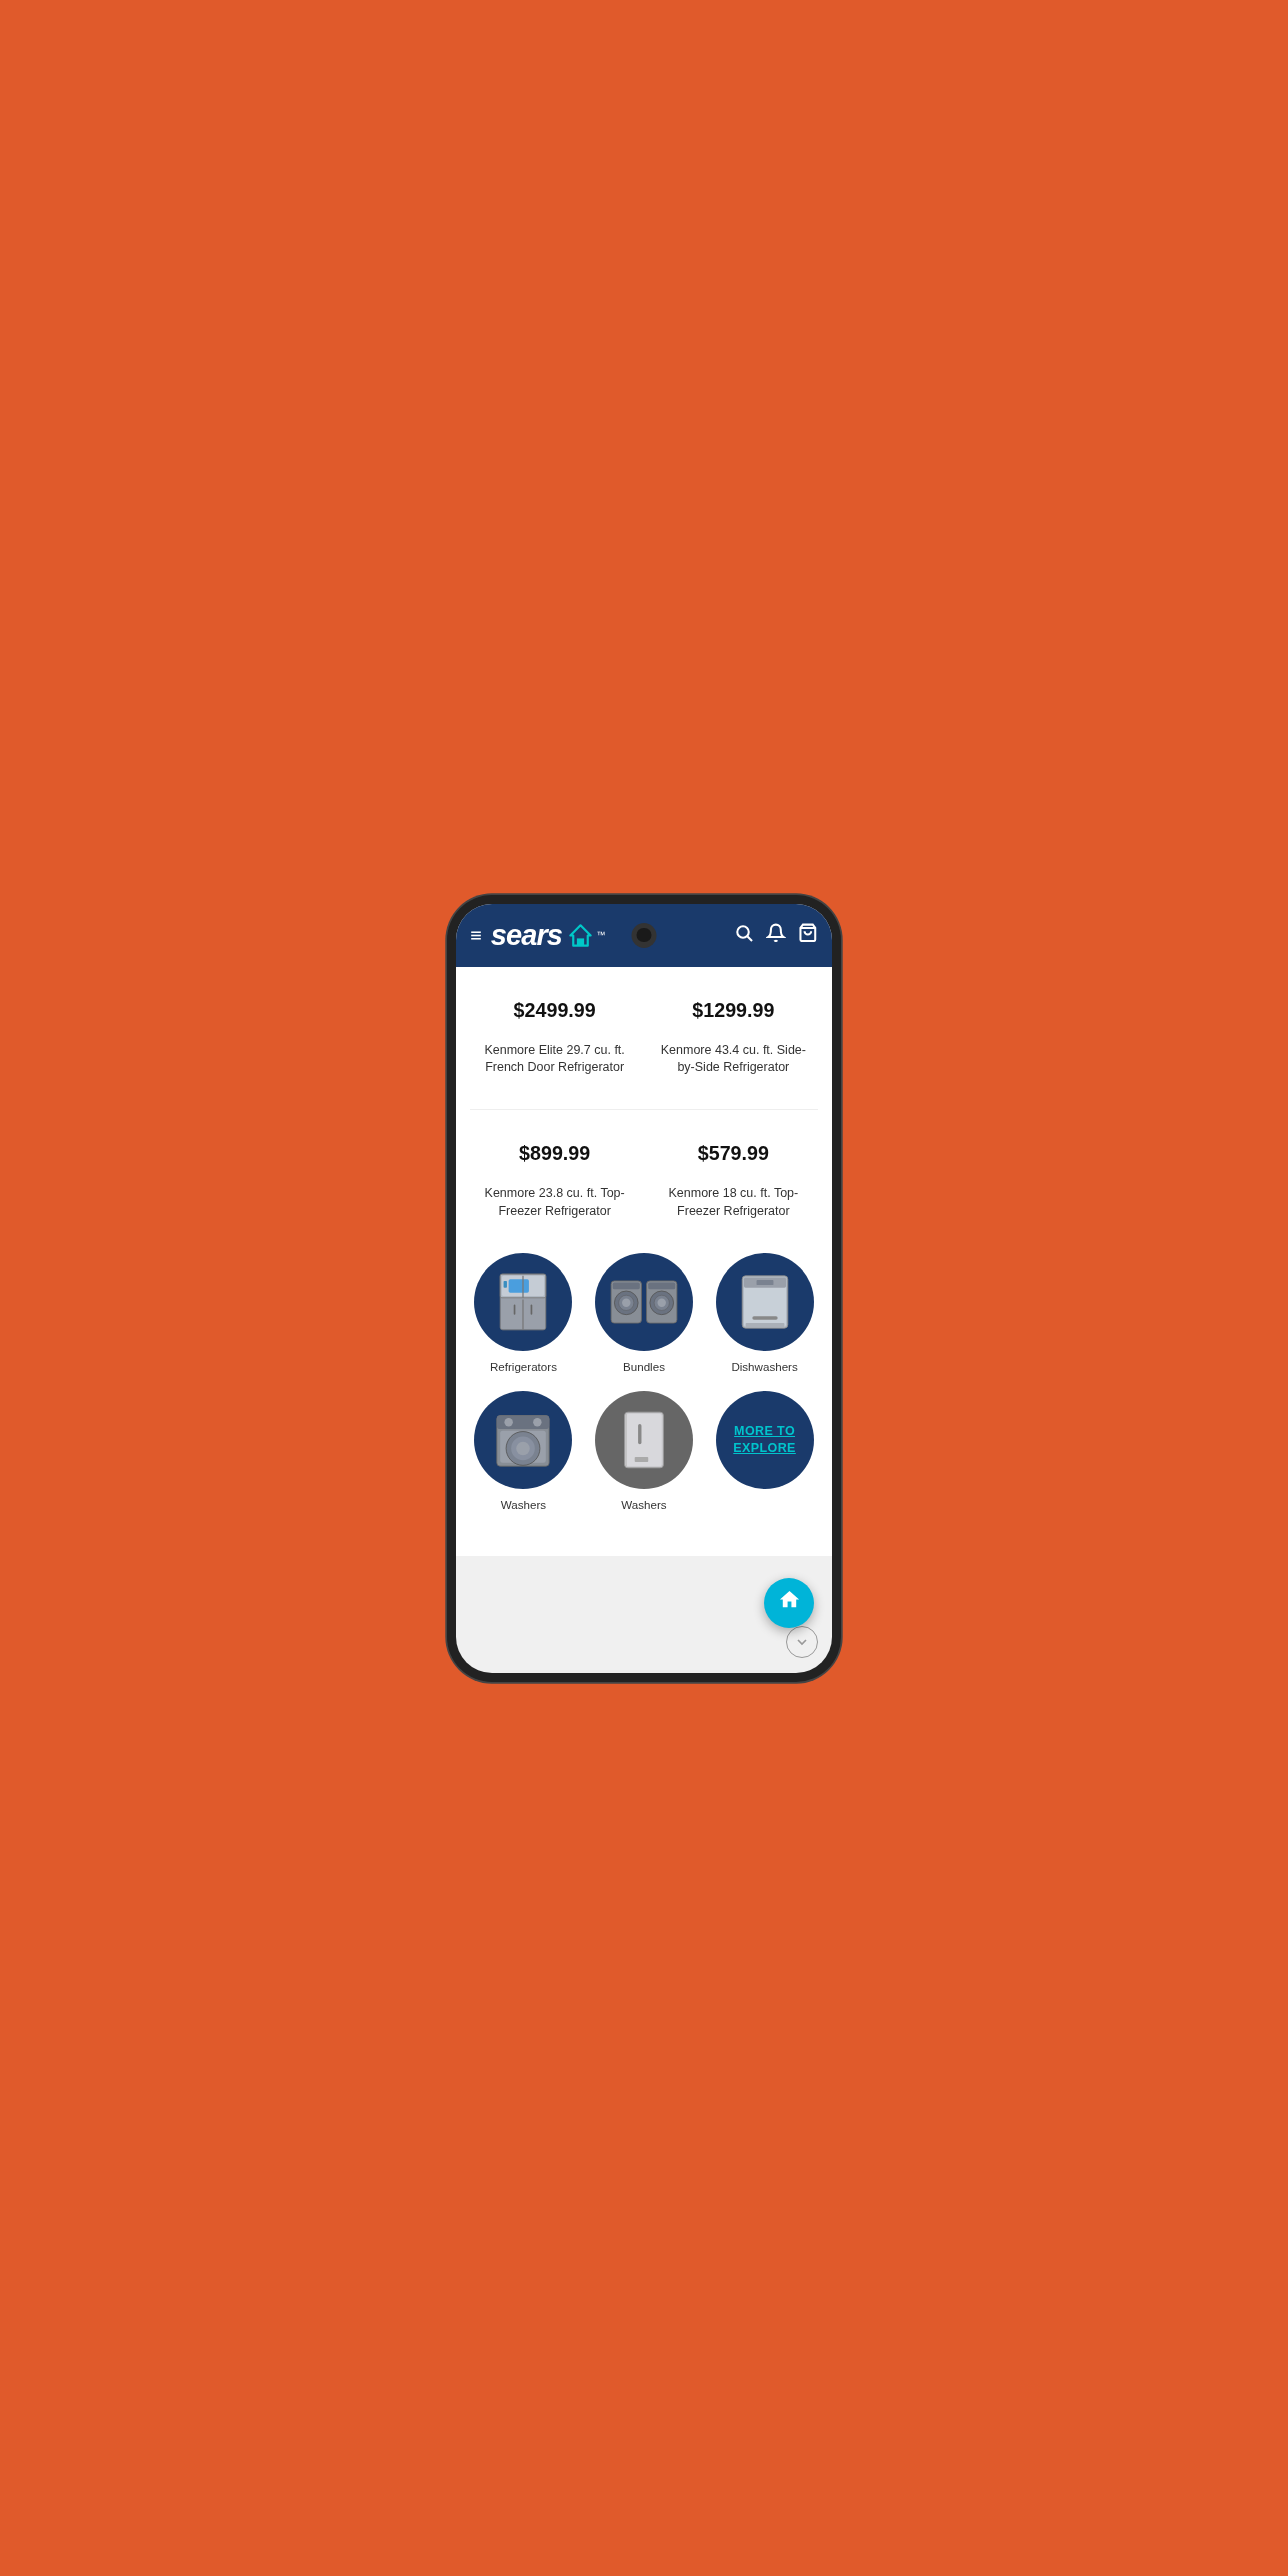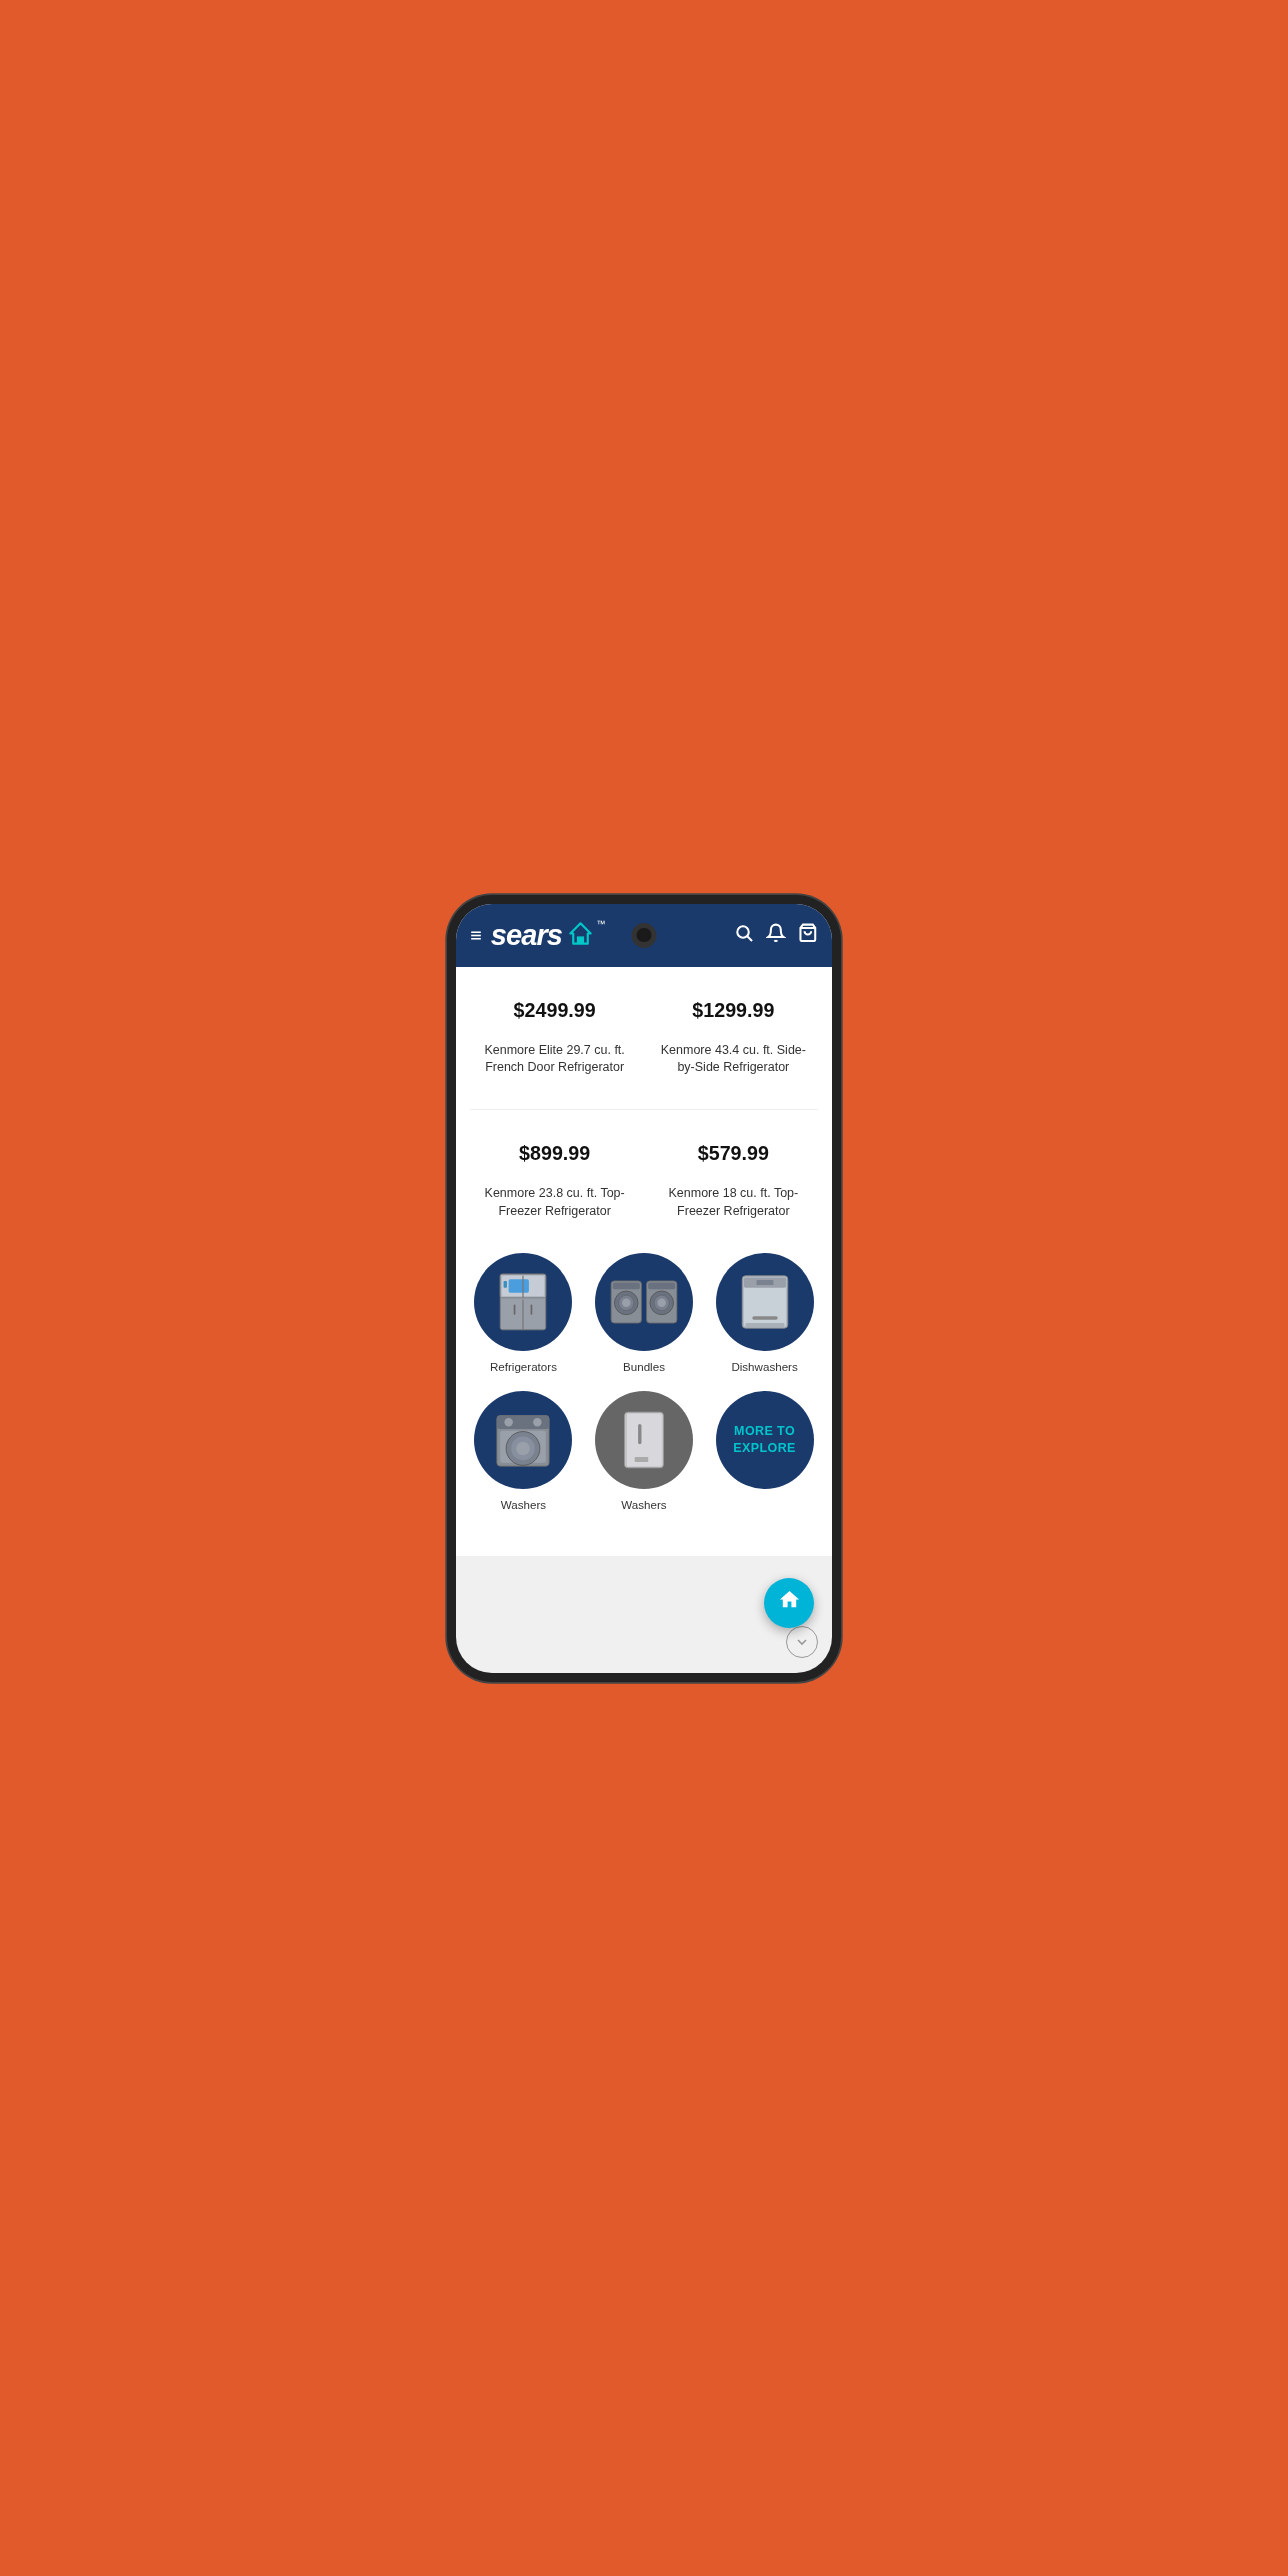--- a/index.html
+++ b/index.html
@@ -36,21 +36,21 @@
 
     .header-menu-icon {
       color: white;
       font-size: 19.7px;
       cursor: pointer;
       margin-right: 9px;
     }
 
     .header-logo {
       display: flex;
-      align-items: flex-start;
+      align-items: center;
       flex: 1;
     }
 
     .logo-text {
       color: white;
       font-size: 29px;
       font-weight: bold;
       font-style: italic;
       letter-spacing: -0.9px;
     }
@@ -193,20 +193,21 @@
     
     .more-explore-text {
       color: #00c4cc;
       font-size: 12.5px;
       font-weight: bold;
       text-align: center;
       text-transform: uppercase;
       letter-spacing: 0.4px;
       line-height: 1.3;
       padding: 7.2px;
+      text-decoration: underline;
     }
 
     
     .appliance-svg {
       width: 76px;
       height: 76px;
     }
 
     
     .floating-home {

